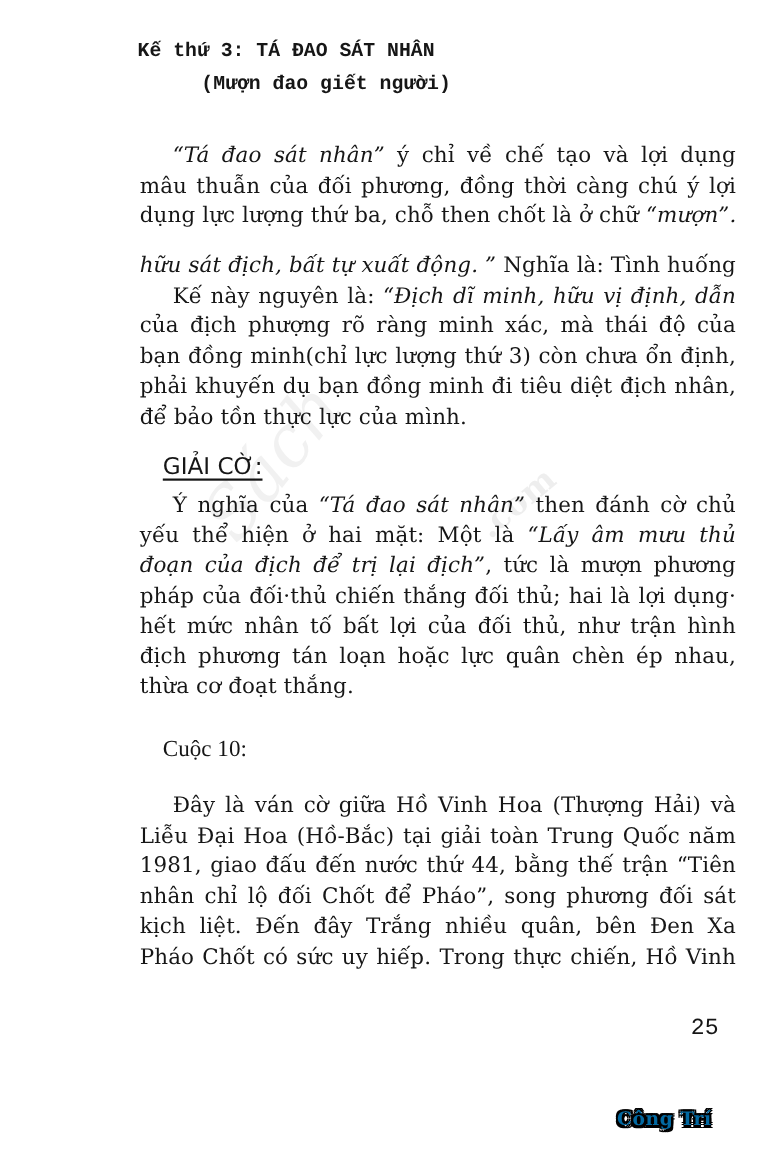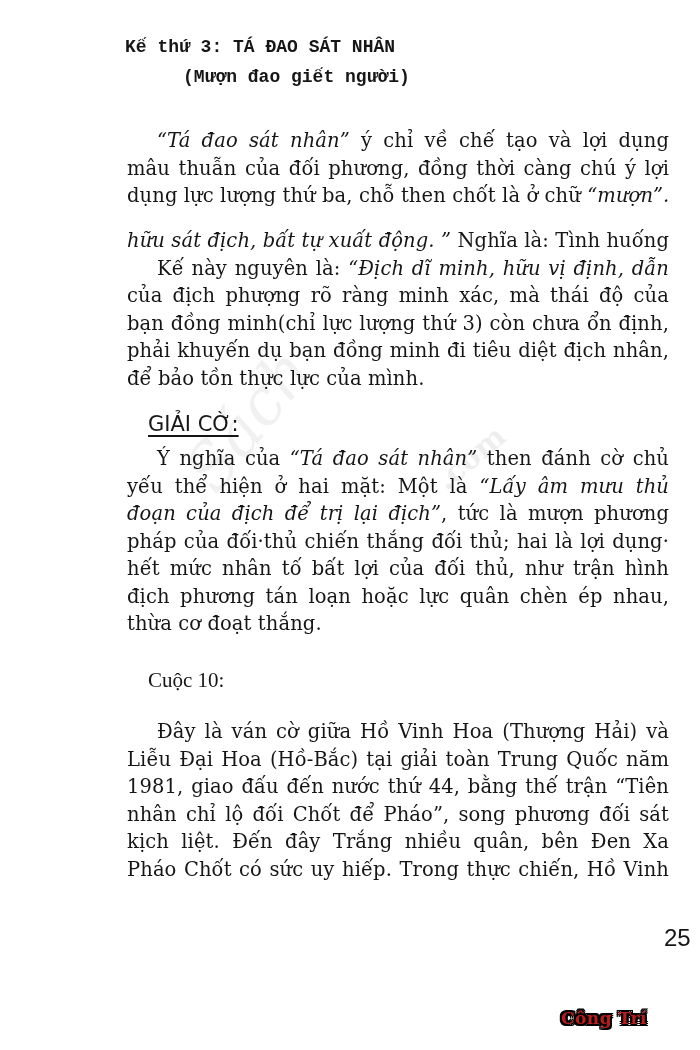--- a/index.html
+++ b/index.html
@@ -20,23 +20,23 @@
   .line.last { text-align-last: left; }
   em { font-style: italic; }
   .p1 { top: 127px; }
   .p2 { top: 227px; }
   .heading-giai { position: absolute; top: 412px; left: 148px; font-family: "DejaVu Sans", sans-serif;
     font-size: 21px; text-decoration: underline; text-underline-offset: 4px; text-decoration-thickness: 2px; }
   .p3 { top: 445px; }
   .heading-cuoc { position: absolute; top: 668px; left: 148px; font-family: "Liberation Serif", serif;
     font-weight: normal; font-size: 21px; }
   .p4 { top: 718px; }
-  .page-number { position: absolute; top: 924px; left: 664px; font-family: Liberation Sans, sans-serif; font-size: 24px; }
+  .page-number { position: absolute; top: 924px; left: 628px; font-family: Liberation Mono, monospace; font-size: 21px; }
   .brand { position: absolute; top: 1008px; left: 561px; font-family: "DejaVu Serif", serif; font-weight: bold;
-    font-size: 17px; color: #b91c1c; letter-spacing: 0.5px;
+    font-size: 17px; color: #0369a1; letter-spacing: 0.5px;
     text-shadow: -2px -2px 0 #000, 2px -2px 0 #000, -2px 2px 0 #000, 2px 2px 0 #000,
                  0 2px 0 #000, 0 -2px 0 #000, 2px 0 0 #000, -2px 0 0 #000; }
   .watermark { position: absolute; left: 170px; top: 460px; font-family: "DejaVu Serif", serif; font-style: italic;
     font-size: 64px; color: rgba(150,150,150,0.13); transform: rotate(-52deg); transform-origin: left top;
     white-space: nowrap; pointer-events: none; }
   .watermark-com { position: absolute; left: 430px; top: 440px; font-family: "DejaVu Serif", serif; font-weight: bold;
     font-size: 30px; color: rgba(150,150,150,0.16); transform: rotate(-40deg); pointer-events: none; }
 </style>
 </head>
 <body>

